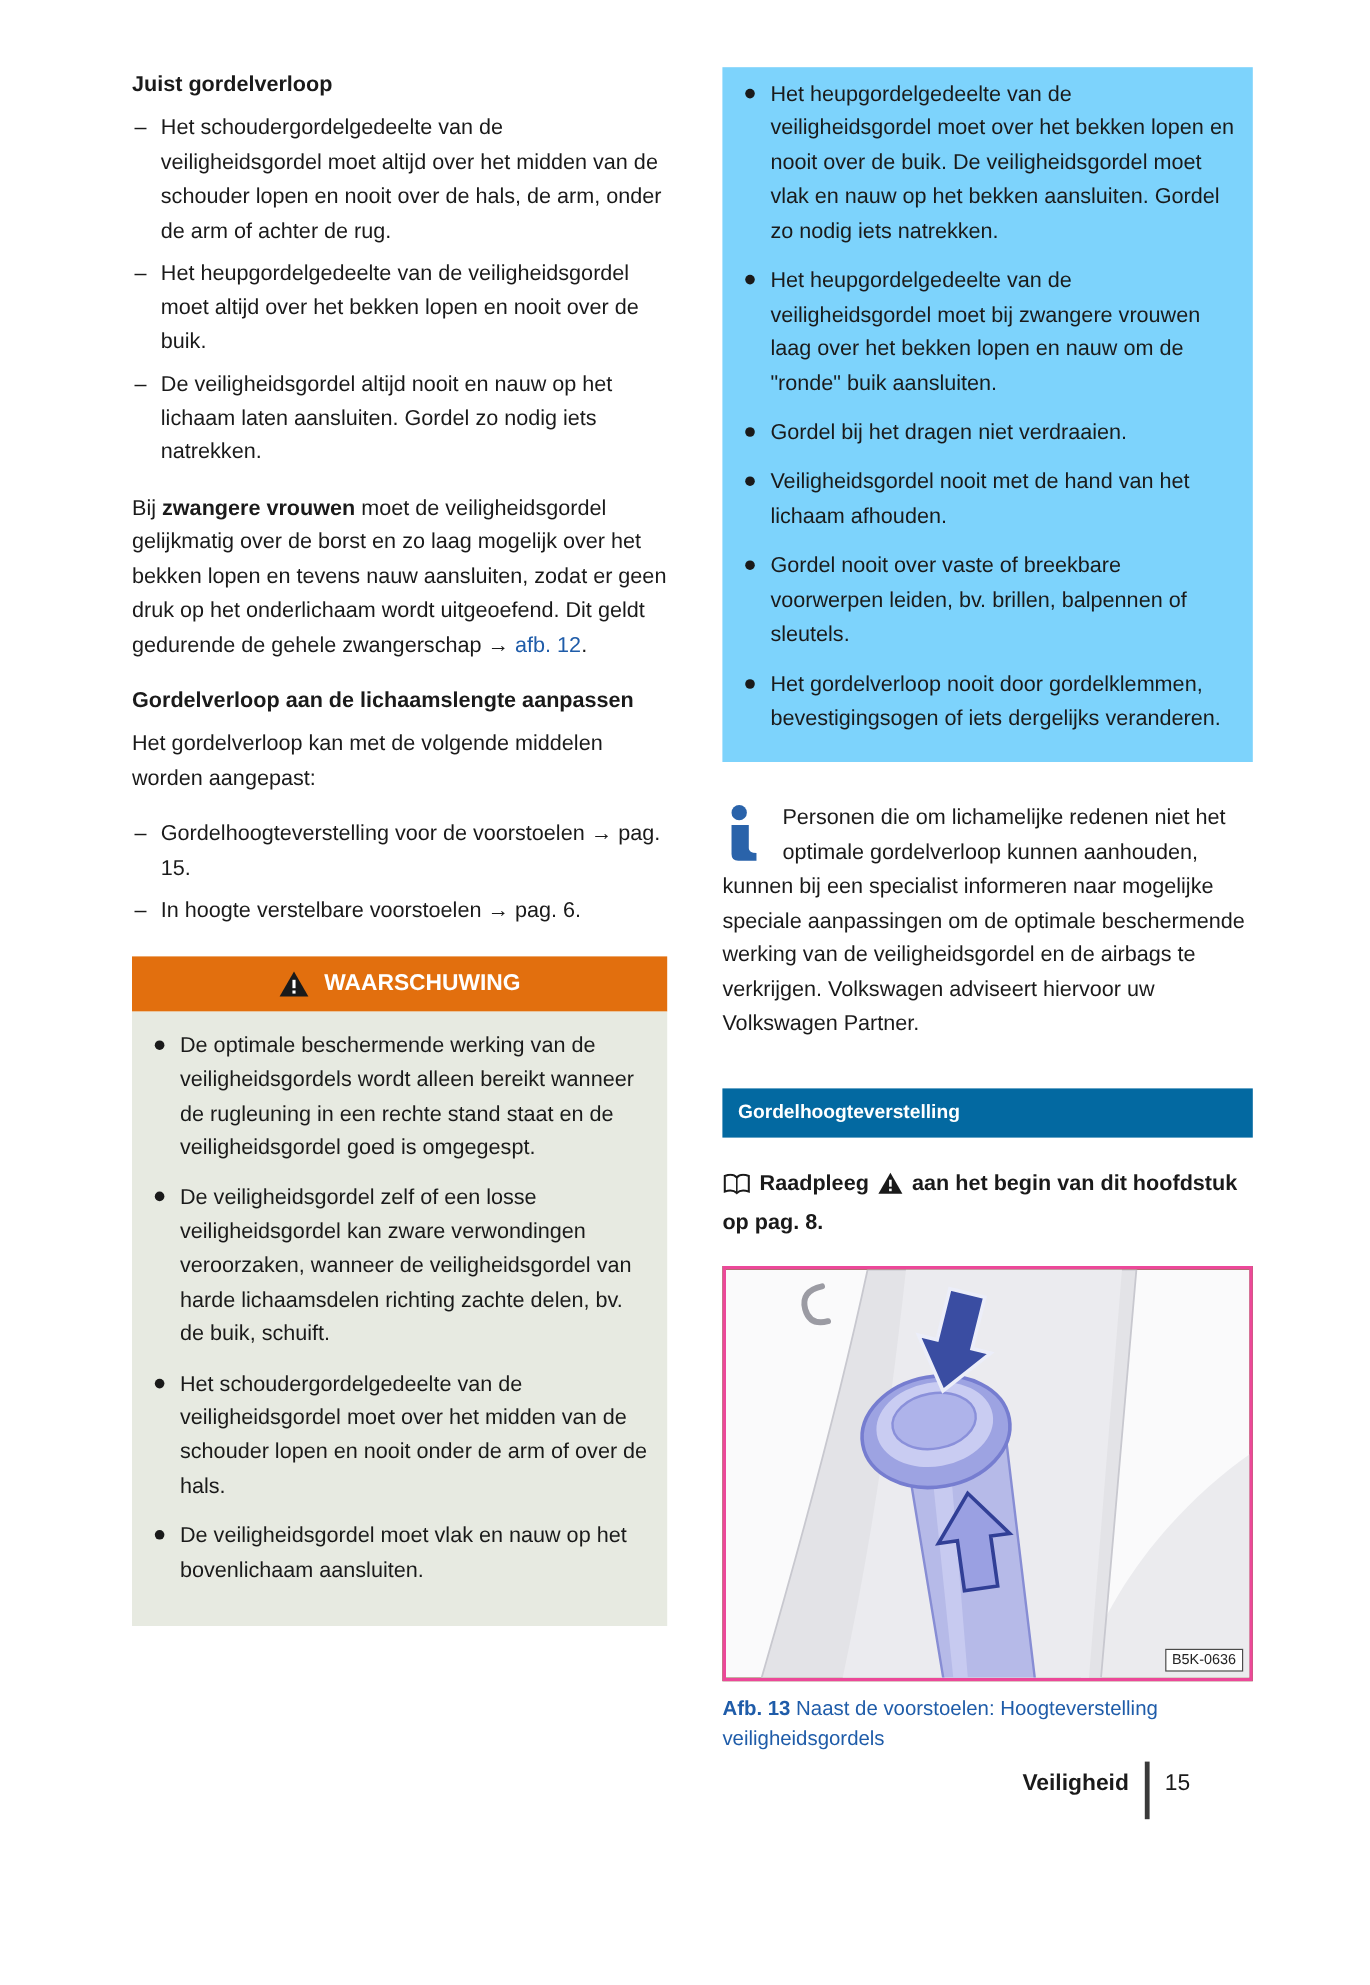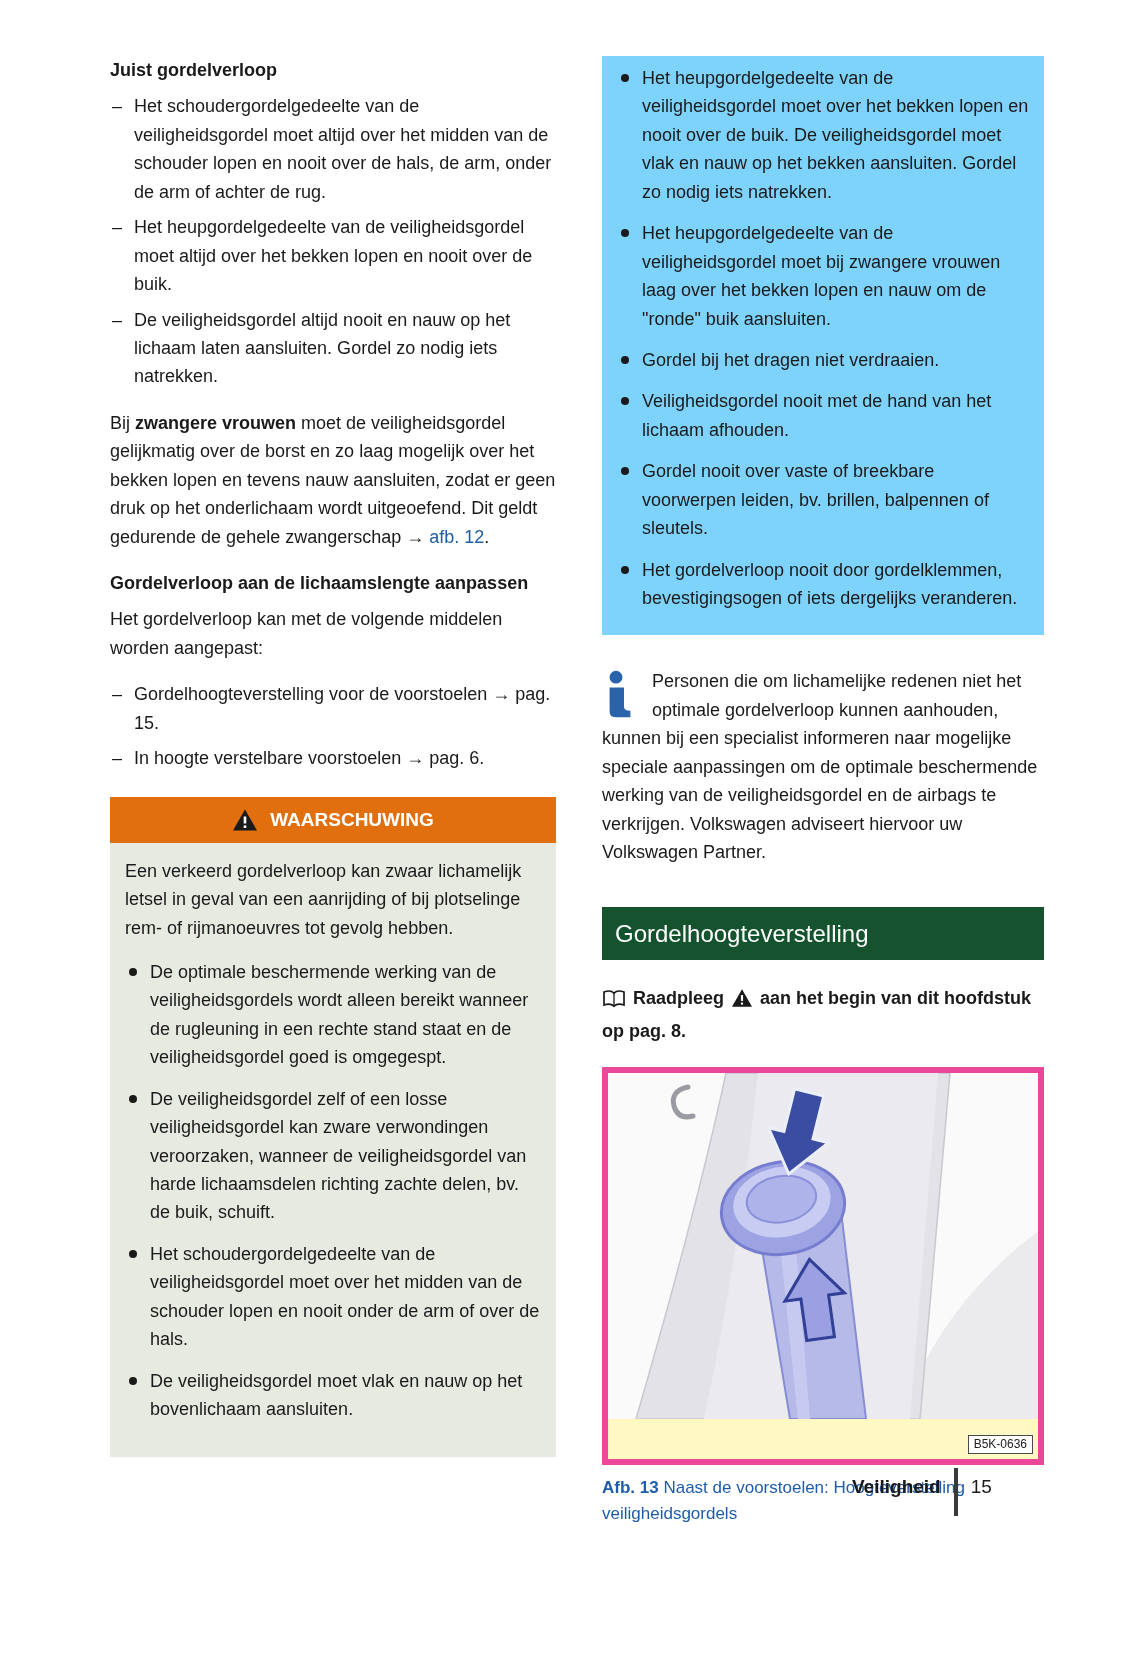--- a/index.html
+++ b/index.html
@@ -64,40 +64,40 @@
   }
 
   
   .info-note { margin-top: 32px; }
   .info-icon { float: left; width: 32px; height: 48px; margin: 3px 16px 2px 2px; }
   .info-icon svg { width: 100%; height: 100%; display: block; }
 
   
   .section-bar {
     margin-top: 40px;
-    background: #14532d;
+    background: #0369a1;
     color: #ffffff;
-    font-weight: normal;
-    font-size: 24px;
+    font-weight: bold;
+    font-size: 16px;
     padding: 8px 13px;
   }
 
   
   .ref-line { margin-top: 24px; font-weight: bold; }
   .inline-icon { display: inline-block; vertical-align: -4px; margin: 0 7px 0 0; }
   .inline-icon.tri { margin: 0 7px; }
 
   
   .figure {
     margin-top: 22px;
     position: relative;
     width: 442px;
-    height: 398px;
-    border: 6px solid #ec4899;
-    background: #fef9c3;
+    height: 346px;
+    border: 3px solid #ec4899;
+    background: #4d7c0f;
     overflow: hidden;
   }
   .figure svg { display: block; }
   .figure-label {
     position: absolute;
     right: 5px; bottom: 5px;
     background: #ffffff;
     border: 1px solid #4a4a4a;
     font-size: 12px;
     line-height: 17px;
@@ -151,21 +151,20 @@
         <span>
           <svg width="26" height="24" viewBox="0 0 26 24">
             <path d="M13 1.5 L25 22.5 L1 22.5 Z" fill="#1a1a1a"></path>
             <rect x="11.7" y="8.5" width="2.6" height="7" fill="#ffffff"></rect>
             <rect x="11.7" y="17.4" width="2.6" height="2.6" fill="#ffffff"></rect>
           </svg>
         </span>
         <span>WAARSCHUWING</span>
       </div>
       <div class="warn-body">
-        <p class="para">Een verkeerd gordelverloop kan zwaar lichamelijk letsel in geval van een aanrijding of bij plotselinge rem- of rijmanoeuvres tot gevolg hebben.</p>
         <ul class="dot-list">
           <li>De optimale beschermende werking van de veiligheidsgordels wordt alleen bereikt wanneer de rugleuning in een rechte stand staat en de veiligheidsgordel goed is omgegespt.</li>
           <li>De veiligheidsgordel zelf of een losse veiligheidsgordel kan zware verwondingen veroorzaken, wanneer de veiligheidsgordel van harde lichaamsdelen richting zachte delen, bv. de buik, schuift.</li>
           <li>Het schoudergordelgedeelte van de veiligheidsgordel moet over het midden van de schouder lopen en nooit onder de arm of over de hals.</li>
           <li>De veiligheidsgordel moet vlak en nauw op het bovenlichaam aansluiten.</li>
         </ul>
       </div>
     </div>
 
   </div>

